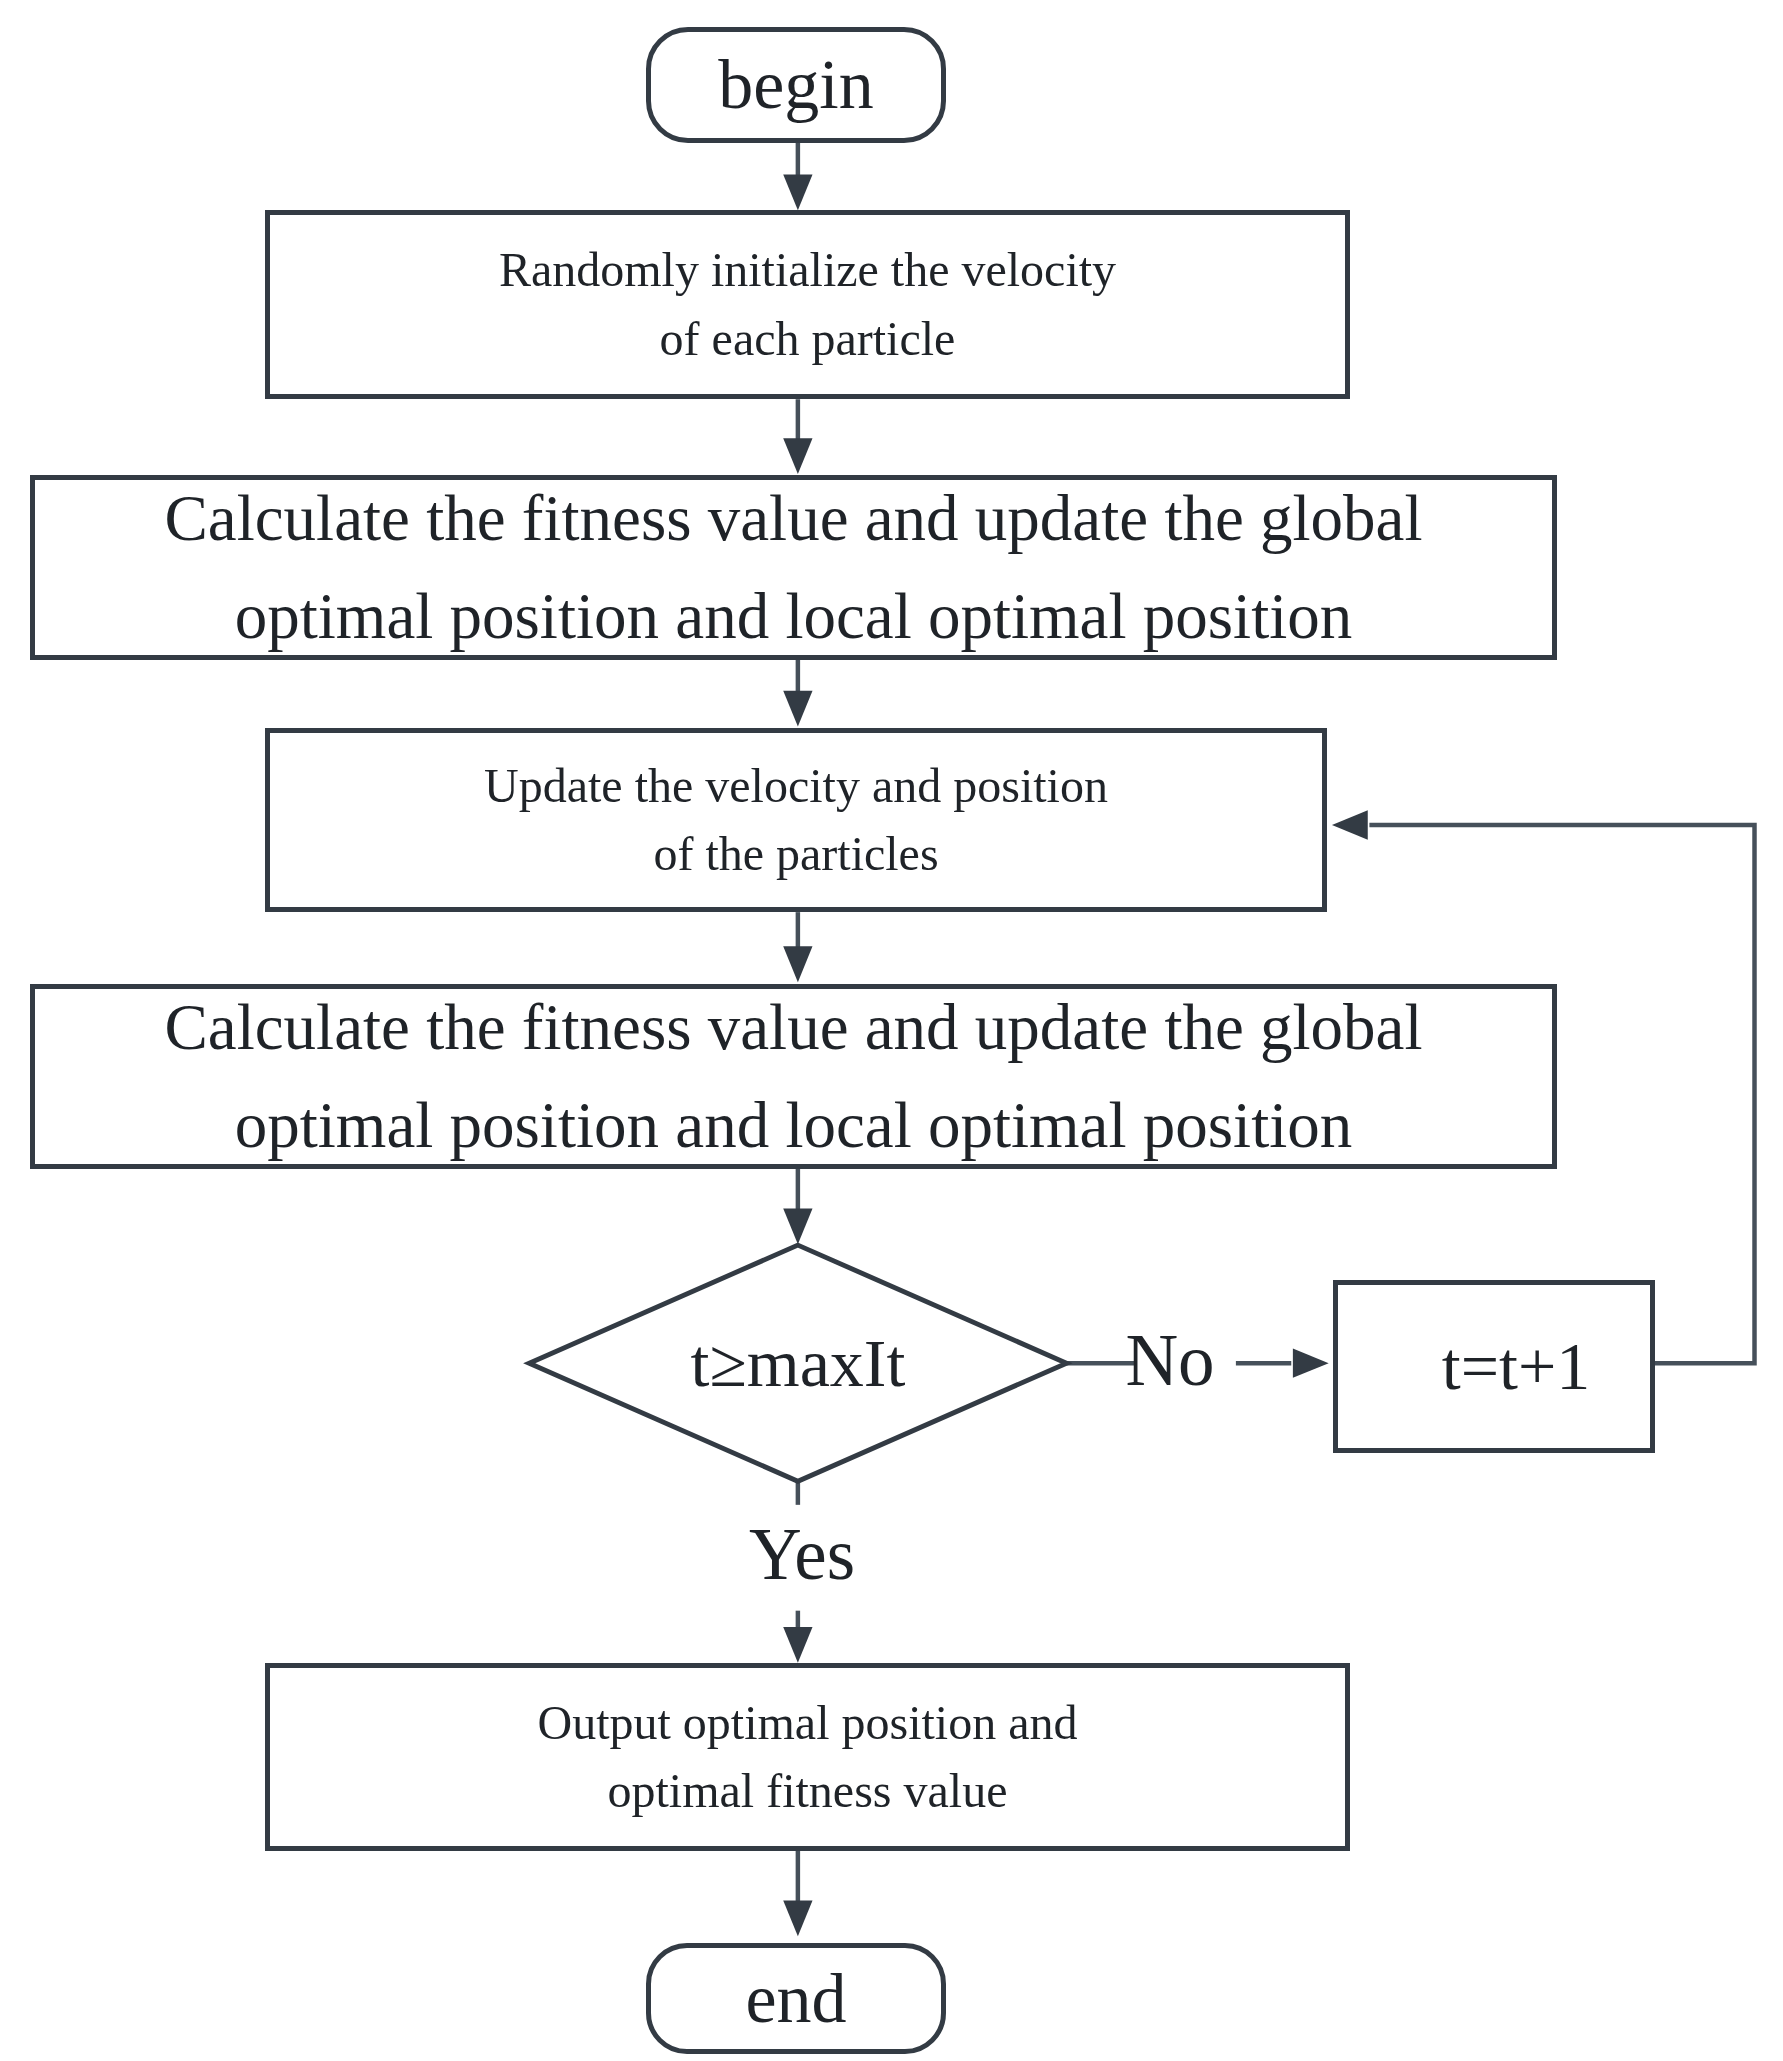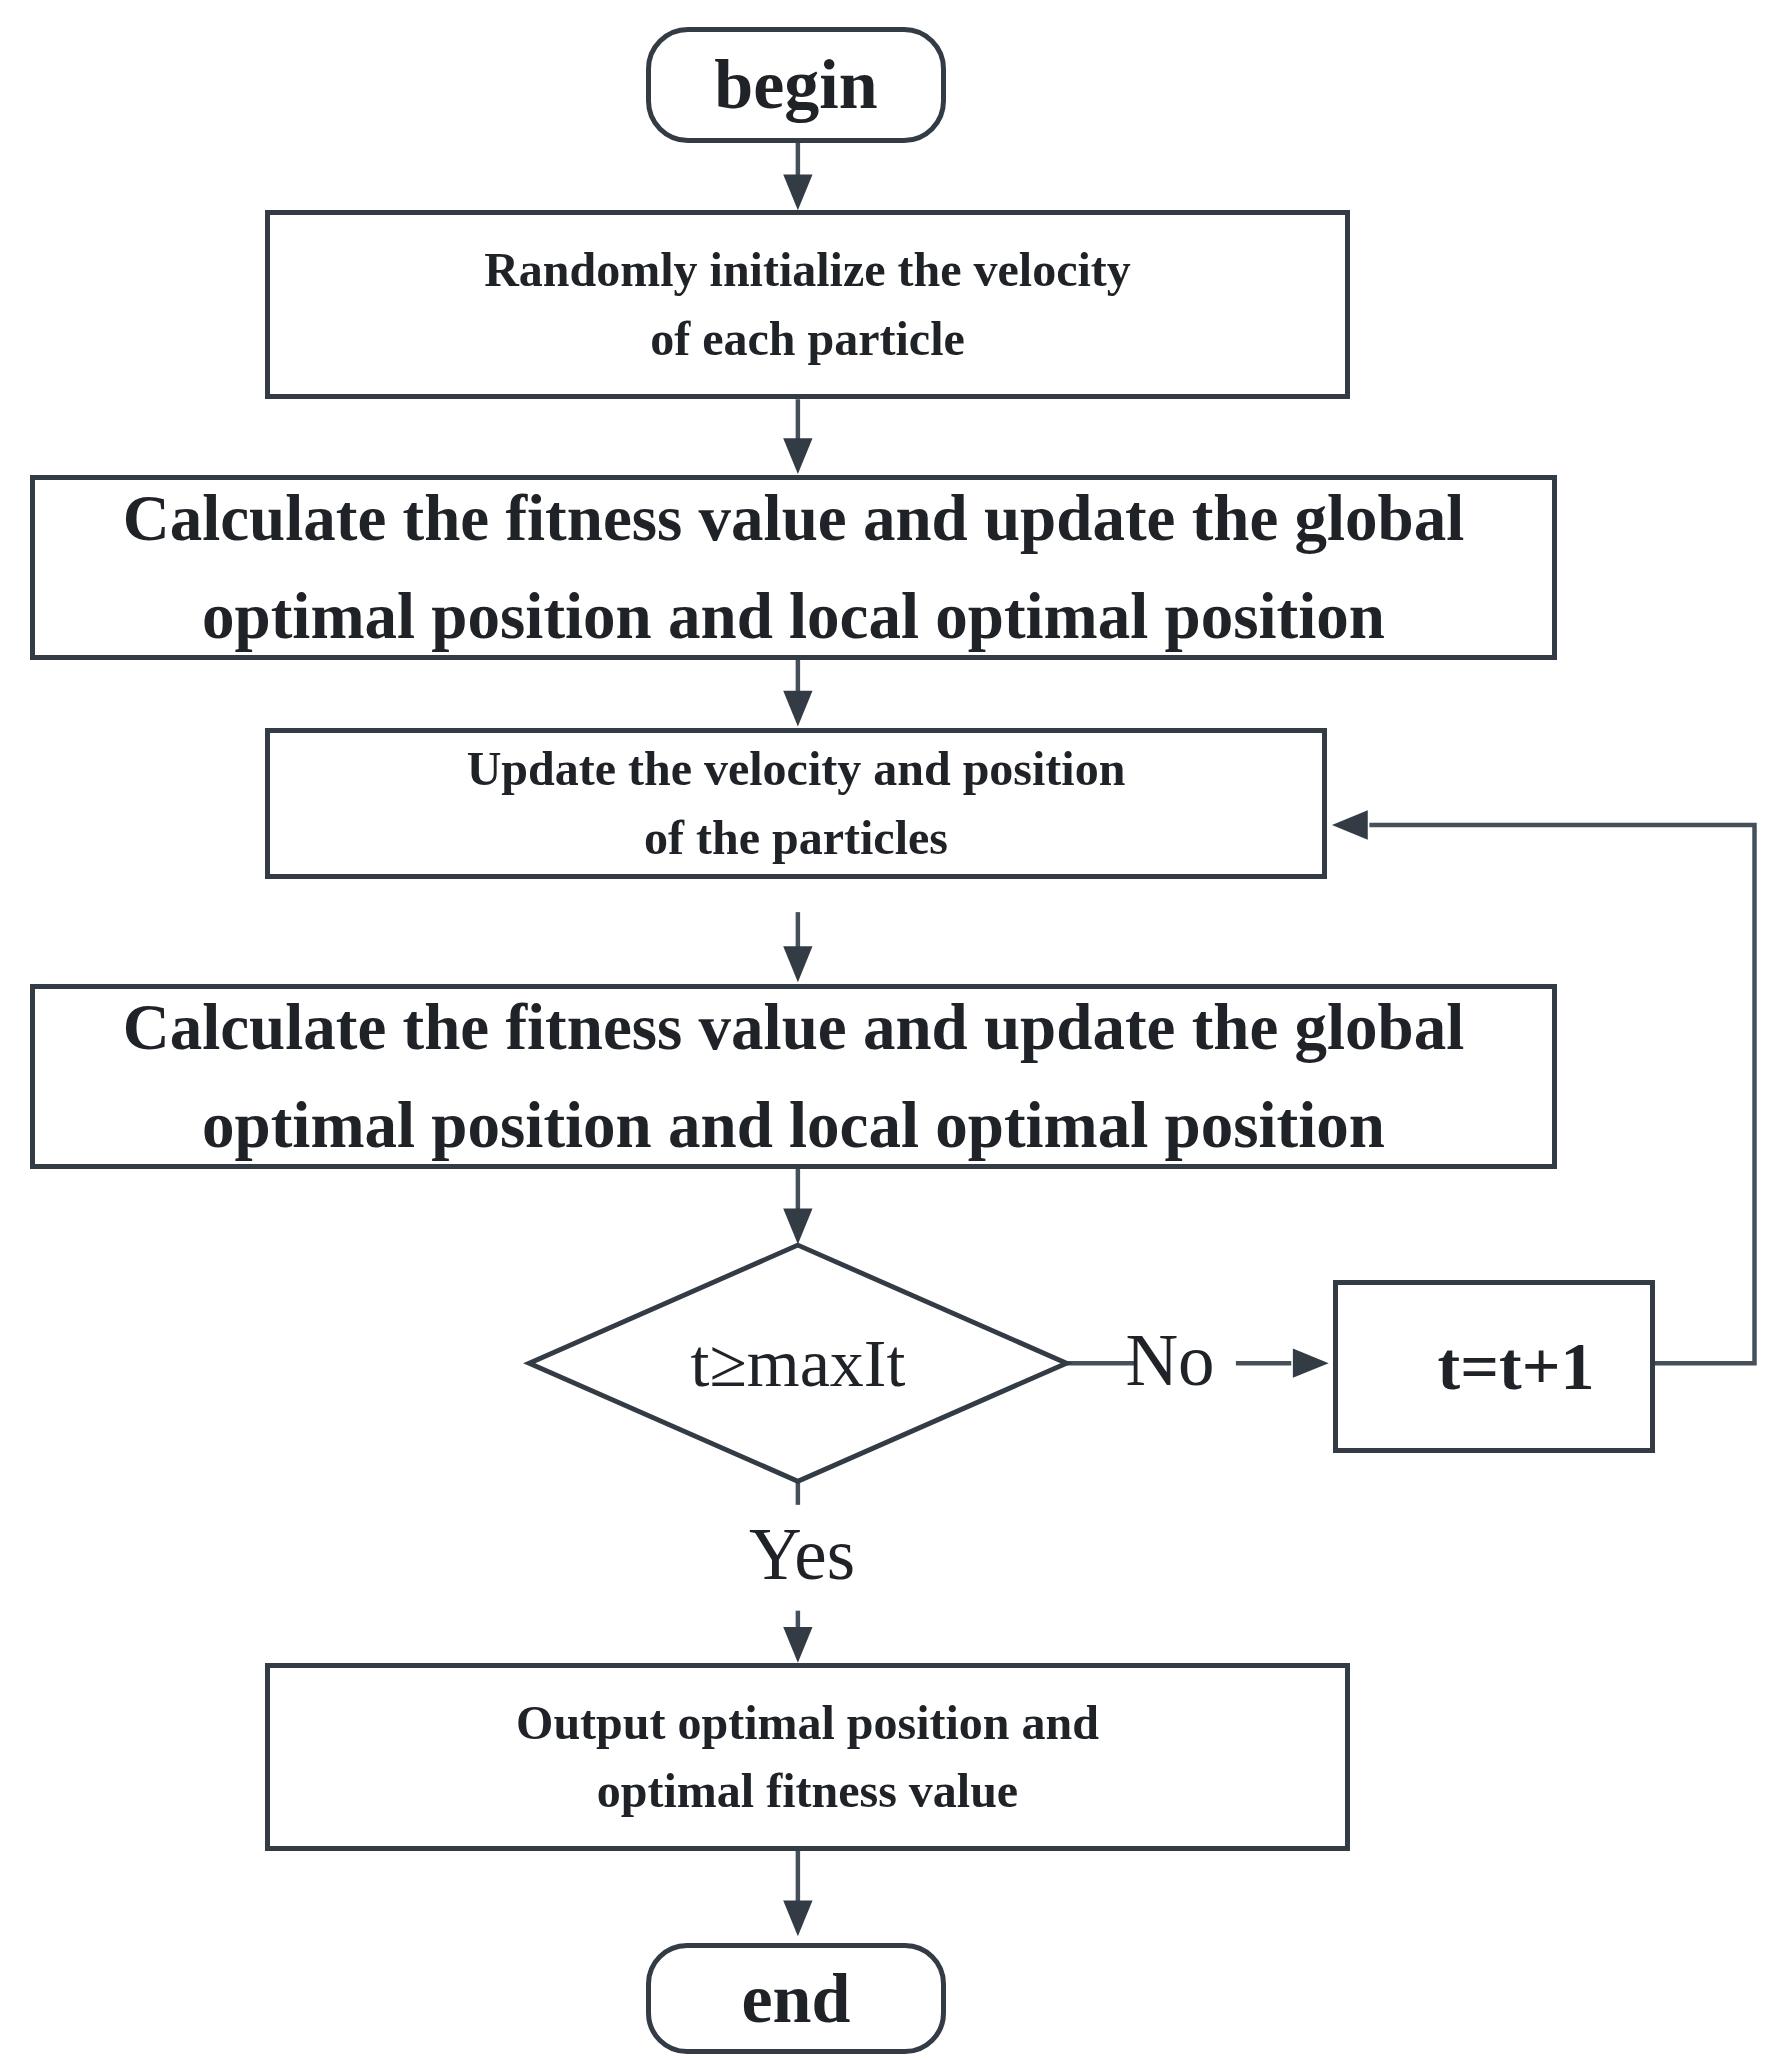--- a/index.html
+++ b/index.html
@@ -19,21 +19,20 @@
   }
   #wires{position:absolute;left:0;top:0;z-index:1;}
   .node{
     position:absolute;z-index:2;
     background:var(--bg);
     border:5.7px solid var(--stroke);
     box-sizing:border-box;
     display:flex;flex-direction:column;
     align-items:center;justify-content:center;
     text-align:center;
-    font-weight:bold;
   }
   .capsule{border-radius:42px;font-size:70px;}
   .process{font-size:48px;line-height:1.42;}
   .process.wide{font-size:65px;line-height:1.5;}
   .lbl{
     position:absolute;z-index:3;
     transform:translate(-50%,-50%);
     font-size:73px;white-space:nowrap;
   }
   .diamond-label{font-size:68px;}
@@ -80,21 +79,21 @@
   <div class="node process" style="left:265px;top:210px;width:1085px;height:189px;">
     <div class="line-txt">Randomly initialize the velocity</div>
     <div class="line-txt">of each particle</div>
   </div>
 
   <div class="node process wide" style="left:30px;top:475px;width:1527px;height:185px;">
     <div class="line-txt">Calculate the fitness value and update the global</div>
     <div class="line-txt">optimal position and local optimal position</div>
   </div>
 
-  <div class="node process" style="left:265px;top:728px;width:1062px;height:151px;">
+  <div class="node process" style="left:265px;top:728px;width:1062px;height:184px;">
     <div class="line-txt">Update the velocity and position</div>
     <div class="line-txt">of the particles</div>
   </div>
 
   <div class="node process wide" style="left:30px;top:984px;width:1527px;height:185px;">
     <div class="line-txt">Calculate the fitness value and update the global</div>
     <div class="line-txt">optimal position and local optimal position</div>
   </div>
 
   <div class="lbl diamond-label" style="left:798px;top:1363px;">t≥maxIt</div>

